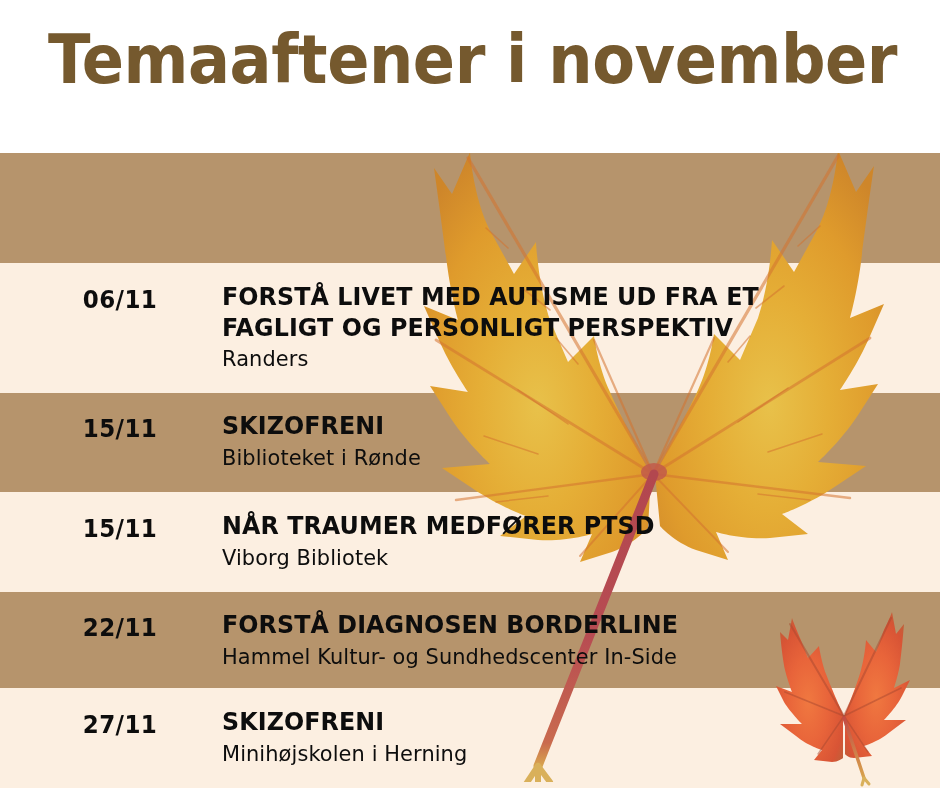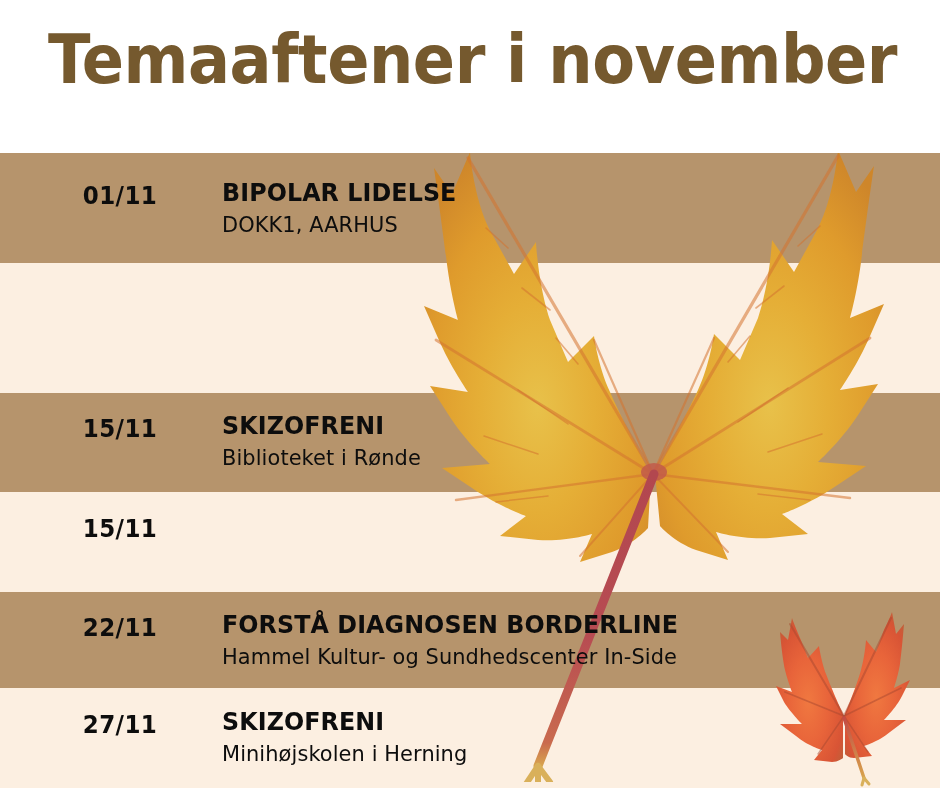--- a/index.html
+++ b/index.html
@@ -271,39 +271,44 @@
       <path d="M72 104 L46 142" stroke-width="1.4"></path>
     </g>
     <path d="M72 106 L92 166" stroke="url(#smStem)" stroke-width="3.4" stroke-linecap="round" fill="none"></path>
     <path d="M92 166 L90 173 M92 166 L97 172" stroke="#D9B05A" stroke-width="3" stroke-linecap="round" fill="none"></path>
   </svg>
 
   <div id="title-area">
     <div id="poster-title">Temaaftener i november</div>
   </div>
 
-  <div class="event-row" style="top:153px;height:110px;">
-    <div class="event-date" style="top:28px;">01/11</div>
-    <div class="event-body" style="top:25px;">
-      <div class="event-title">BIPOLAR LIDELSE</div>
-      <div class="event-venue">DOKK1, AARHUS</div>
-    </div>
-  </div>
-
+
+  <div class="event-row" style="top:263px;height:130px;">
+    <div class="event-date" style="top:22px;">06/11</div>
+    <div class="event-body" style="top:19px;">
+      <div class="event-title">FORSTÅ LIVET MED AUTISME UD FRA ET
+FAGLIGT OG PERSONLIGT PERSPEKTIV</div>
+      <div class="event-venue">Randers</div>
+    </div>
+  </div>
 
   <div class="event-row" style="top:393px;height:99px;">
     <div class="event-date" style="top:21px;">15/11</div>
     <div class="event-body" style="top:18px;">
       <div class="event-title">SKIZOFRENI</div>
       <div class="event-venue">Biblioteket i Rønde</div>
     </div>
   </div>
 
   <div class="event-row" style="top:492px;height:100px;">
     <div class="event-date" style="top:22px;">15/11</div>
+    <div class="event-body" style="top:19px;">
+      <div class="event-title">NÅR TRAUMER MEDFØRER PTSD</div>
+      <div class="event-venue">Viborg Bibliotek</div>
+    </div>
   </div>
 
   <div class="event-row" style="top:592px;height:124px;">
     <div class="event-date" style="top:21px;">22/11</div>
     <div class="event-body" style="top:18px;">
       <div class="event-title">FORSTÅ DIAGNOSEN BORDERLINE</div>
       <div class="event-venue">Hammel Kultur- og Sundhedscenter In-Side</div>
     </div>
   </div>
 

